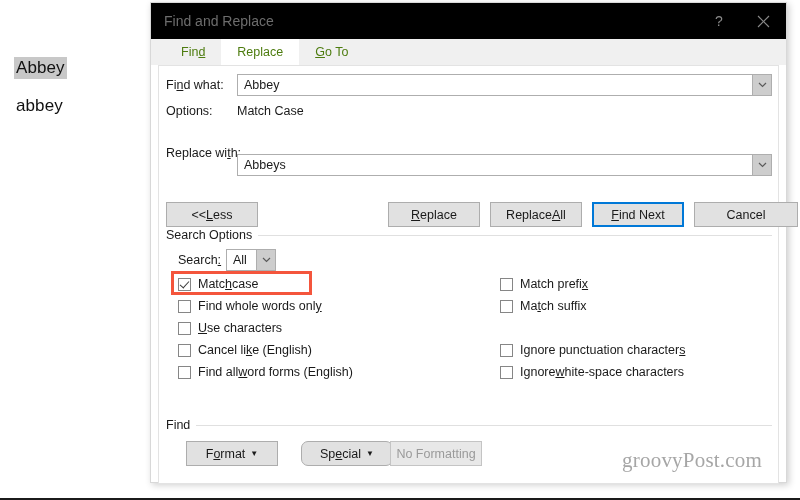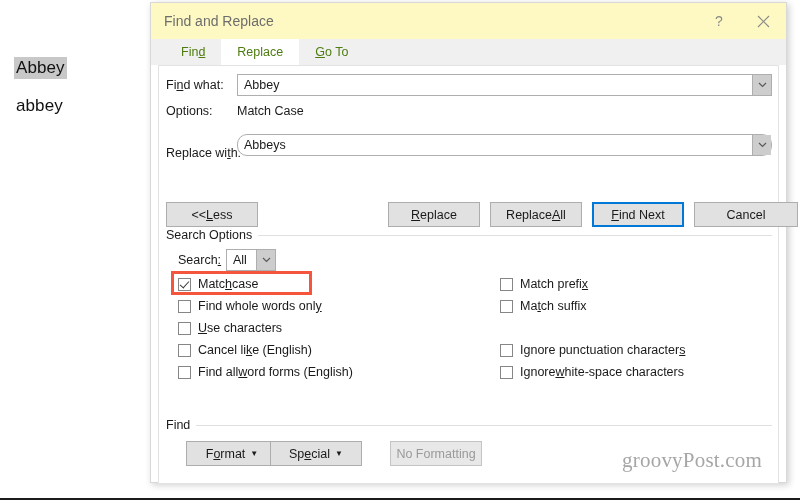--- a/index.html
+++ b/index.html
@@ -44,21 +44,21 @@
     position: absolute;
     left: 150px; top: 2px;
     width: 637px; height: 481px;
     background: #ffffff;
     border: 1px solid #d8d8d8;
     box-shadow: 2px 2px 7px rgba(0,0,0,0.20);
   }
   #titlebar {
     position: relative;
     height: 36px;
-    background: #fef9c3;
+    background: #000000;
   }
   #title-text {
     position: absolute;
     left: 13px; top: 10px;
     font-size: 14px;
     color: #6d6d6d;
   }
   .tb-btn {
     position: absolute;
     top: 0; height: 36px; width: 42px;
@@ -268,21 +268,21 @@
             </svg>
         </div>
       </div>
 
       <div class="lbl" style="left:7px; top:38px;">Options:</div>
       <div class="lbl" style="left:78px; top:38px;">Match Case</div>
 
       <div class="lbl" style="left:7px; top:80px;">
         <span>Replace wi</span><u>t</u><span>h:</span>
       </div>
-      <div class="combo" style="left:78px; top:68px; width:535px;border-radius:10px;">
+      <div class="combo" style="left:78px; top:88px; width:535px;">
         <div class="val">Abbeys</div>
         <div class="arrow">
           <svg width="9" height="6" viewBox="0 0 9 6">
               <path d="M1 1 L4.5 4.5 L8 1" fill="none" stroke="#5a5a5a" stroke-width="1.2"></path>
             </svg>
         </div>
       </div>
 
       <div class="btn" style="left:7px; top:136px; width:92px;">
         <span>&lt;&lt; </span>
@@ -375,21 +375,21 @@
 
       <div class="group-label" style="left:7px; top:352px;">Find</div>
       <div class="group-rule" style="left:7px; top:359px; width:606px;"></div>
 
       <div class="btn" style="left:27px; top:375px; width:92px;">
         <span>F</span>
           <u>o</u>
           <span>rmat</span>
           <span class="caret">▼</span>
       </div>
-      <div class="btn" style="left:111px; top:375px; width:92px;">
+      <div class="btn" style="left:142px; top:375px; width:92px;border-radius:7px;">
         <span>Sp</span>
           <u>e</u>
           <span>cial</span>
           <span class="caret">▼</span>
       </div>
       <div class="btn disabled" style="left:231px; top:375px; width:92px;">
         <span>No Formatting</span>
       </div>
 
       <div id="watermark">groovyPost.com</div>

